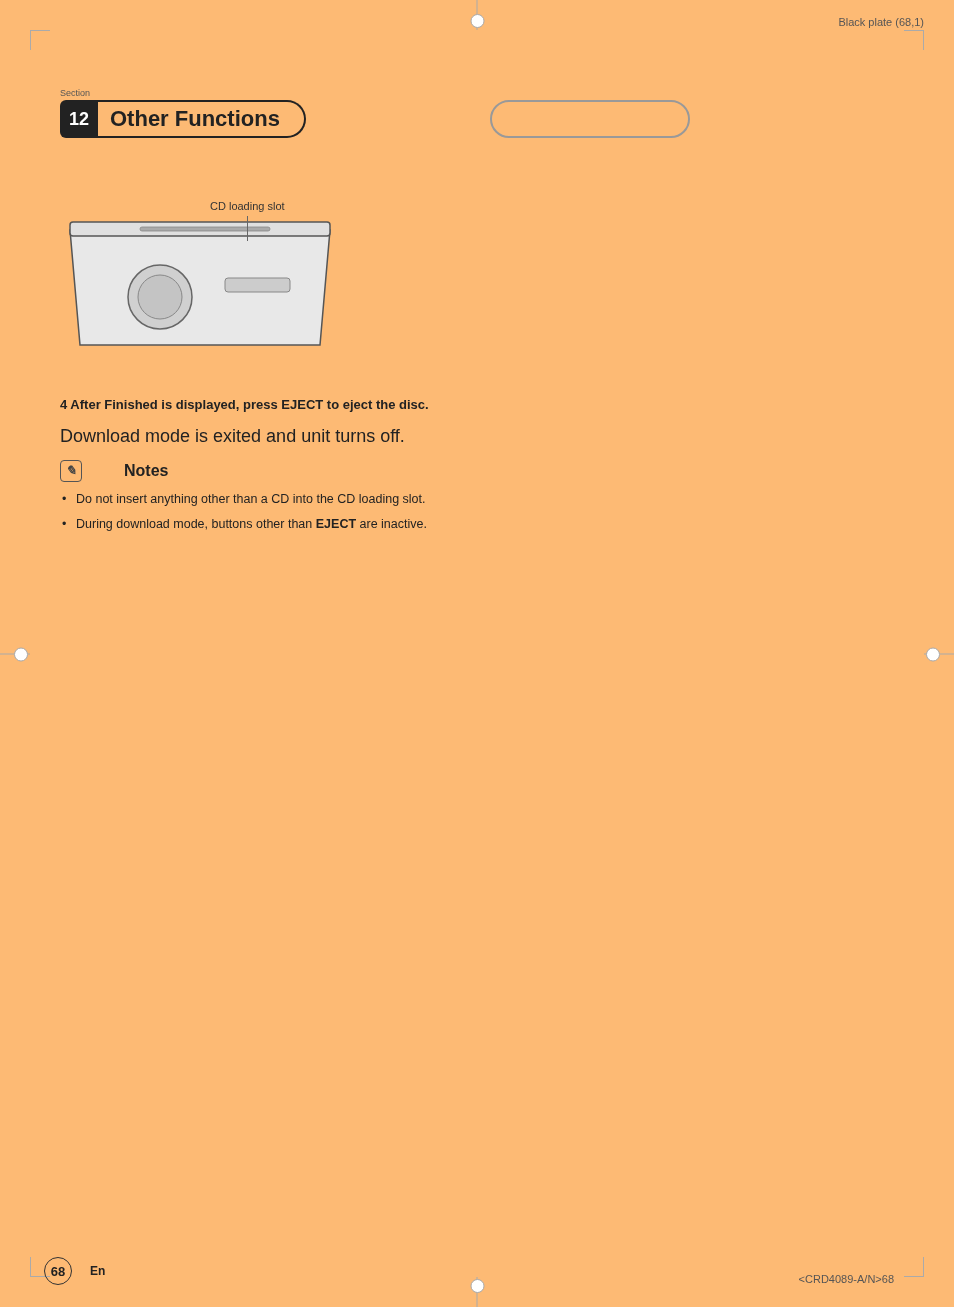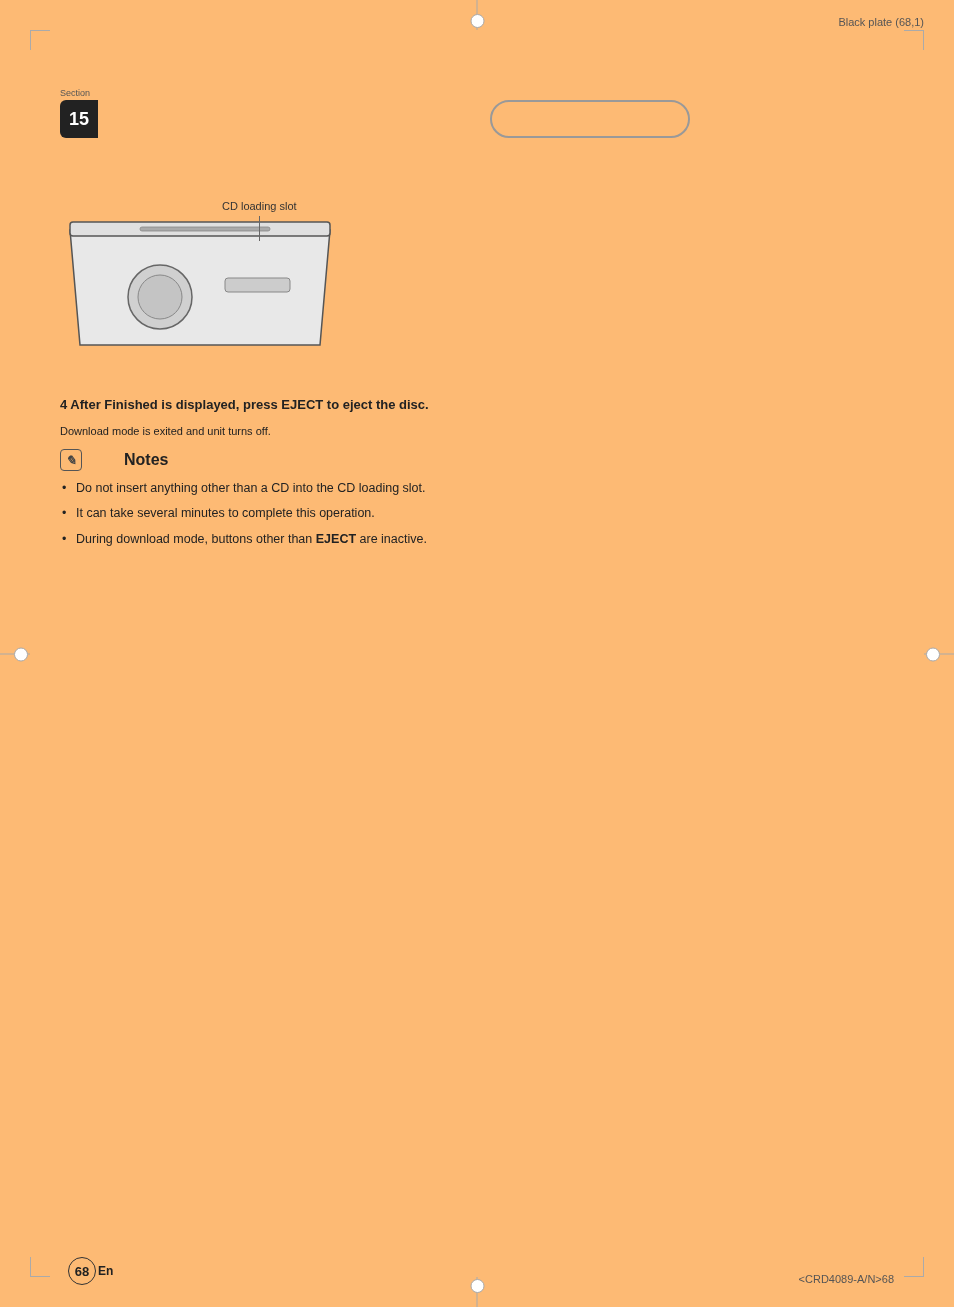--- a/index.html
+++ b/index.html
@@ -195,21 +195,21 @@
     
     .cd-illustration {
       position: relative;
       width: 320px;
       margin-bottom: 30px;
     }
 
     .cd-label-line {
       position: absolute;
       top: 0;
-      left: 162px;
+      left: 150px;
       display: flex;
       flex-direction: column;
       align-items: center;
     }
 
     .cd-label-text {
       font-size: 11px;
       color: #333;
       white-space: nowrap;
       margin-bottom: 4px;
@@ -232,21 +232,21 @@
 
     
     .step-heading {
       font-size: 13px;
       font-weight: bold;
       line-height: 1.5;
       margin-bottom: 8px;
     }
 
     .step-body {
-      font-size: 11px;
+      font-size: 18px;
       line-height: 1.5;
       margin-bottom: 10px;
     }
 
     
     .notes-box {
       margin-top: 8px;
     }
 
     .notes-header {
@@ -294,24 +294,24 @@
       content: '•';
       position: absolute;
       left: 2px;
       top: 0;
     }
 
     
     .footer-left {
       position: absolute;
       bottom: 22px;
-      left: 68px;
-      display: flex;
-      align-items: center;
-      gap: 2px;
+      left: 44px;
+      display: flex;
+      align-items: center;
+      gap: 18px;
     }
 
     .page-num-circle {
       border: 1.5px solid #333;
       border-radius: 50%;
       width: 28px;
       height: 28px;
       display: flex;
       align-items: center;
       justify-content: center;
@@ -345,21 +345,22 @@
   <div class="center-top"></div>
   <div class="center-bottom"></div>
   <div class="center-right"></div>
   <div class="center-left"></div>
 
   <div class="header-bar">Black plate (68,1)</div>
 
   <div class="section-label">Section</div>
 
   <div class="section-header">
-    <div class="section-number-box">15</div>
+    <div class="section-number-box">12</div>
+    <div class="section-title-pill">Other Functions</div>
   </div>
 
   <div class="section-pill-right"></div>
 
   <div class="content-area">
 
     <div class="cd-illustration">
       <div class="cd-label-line">
         <span class="cd-label-text">CD loading slot</span>
         <div class="cd-label-connector"></div>
@@ -388,23 +389,20 @@
     <div class="notes-box">
       <div class="notes-header">
         <div class="notes-icon">✎</div>
         <span class="notes-title">Notes</span>
       </div>
       <ul class="notes-list">
         <li>
           <span>Do not insert anything other than a CD into the CD loading slot.</span>
         </li>
         <li>
-          <span>It can take several minutes to complete this operation.</span>
-        </li>
-        <li>
           <span>During download mode, buttons other than <strong>EJECT</strong> are inactive.</span>
         </li>
       </ul>
     </div>
 
   </div>
 
   <div class="footer-left">
     <div class="page-num-circle">68</div>
     <span class="footer-en">En</span>

